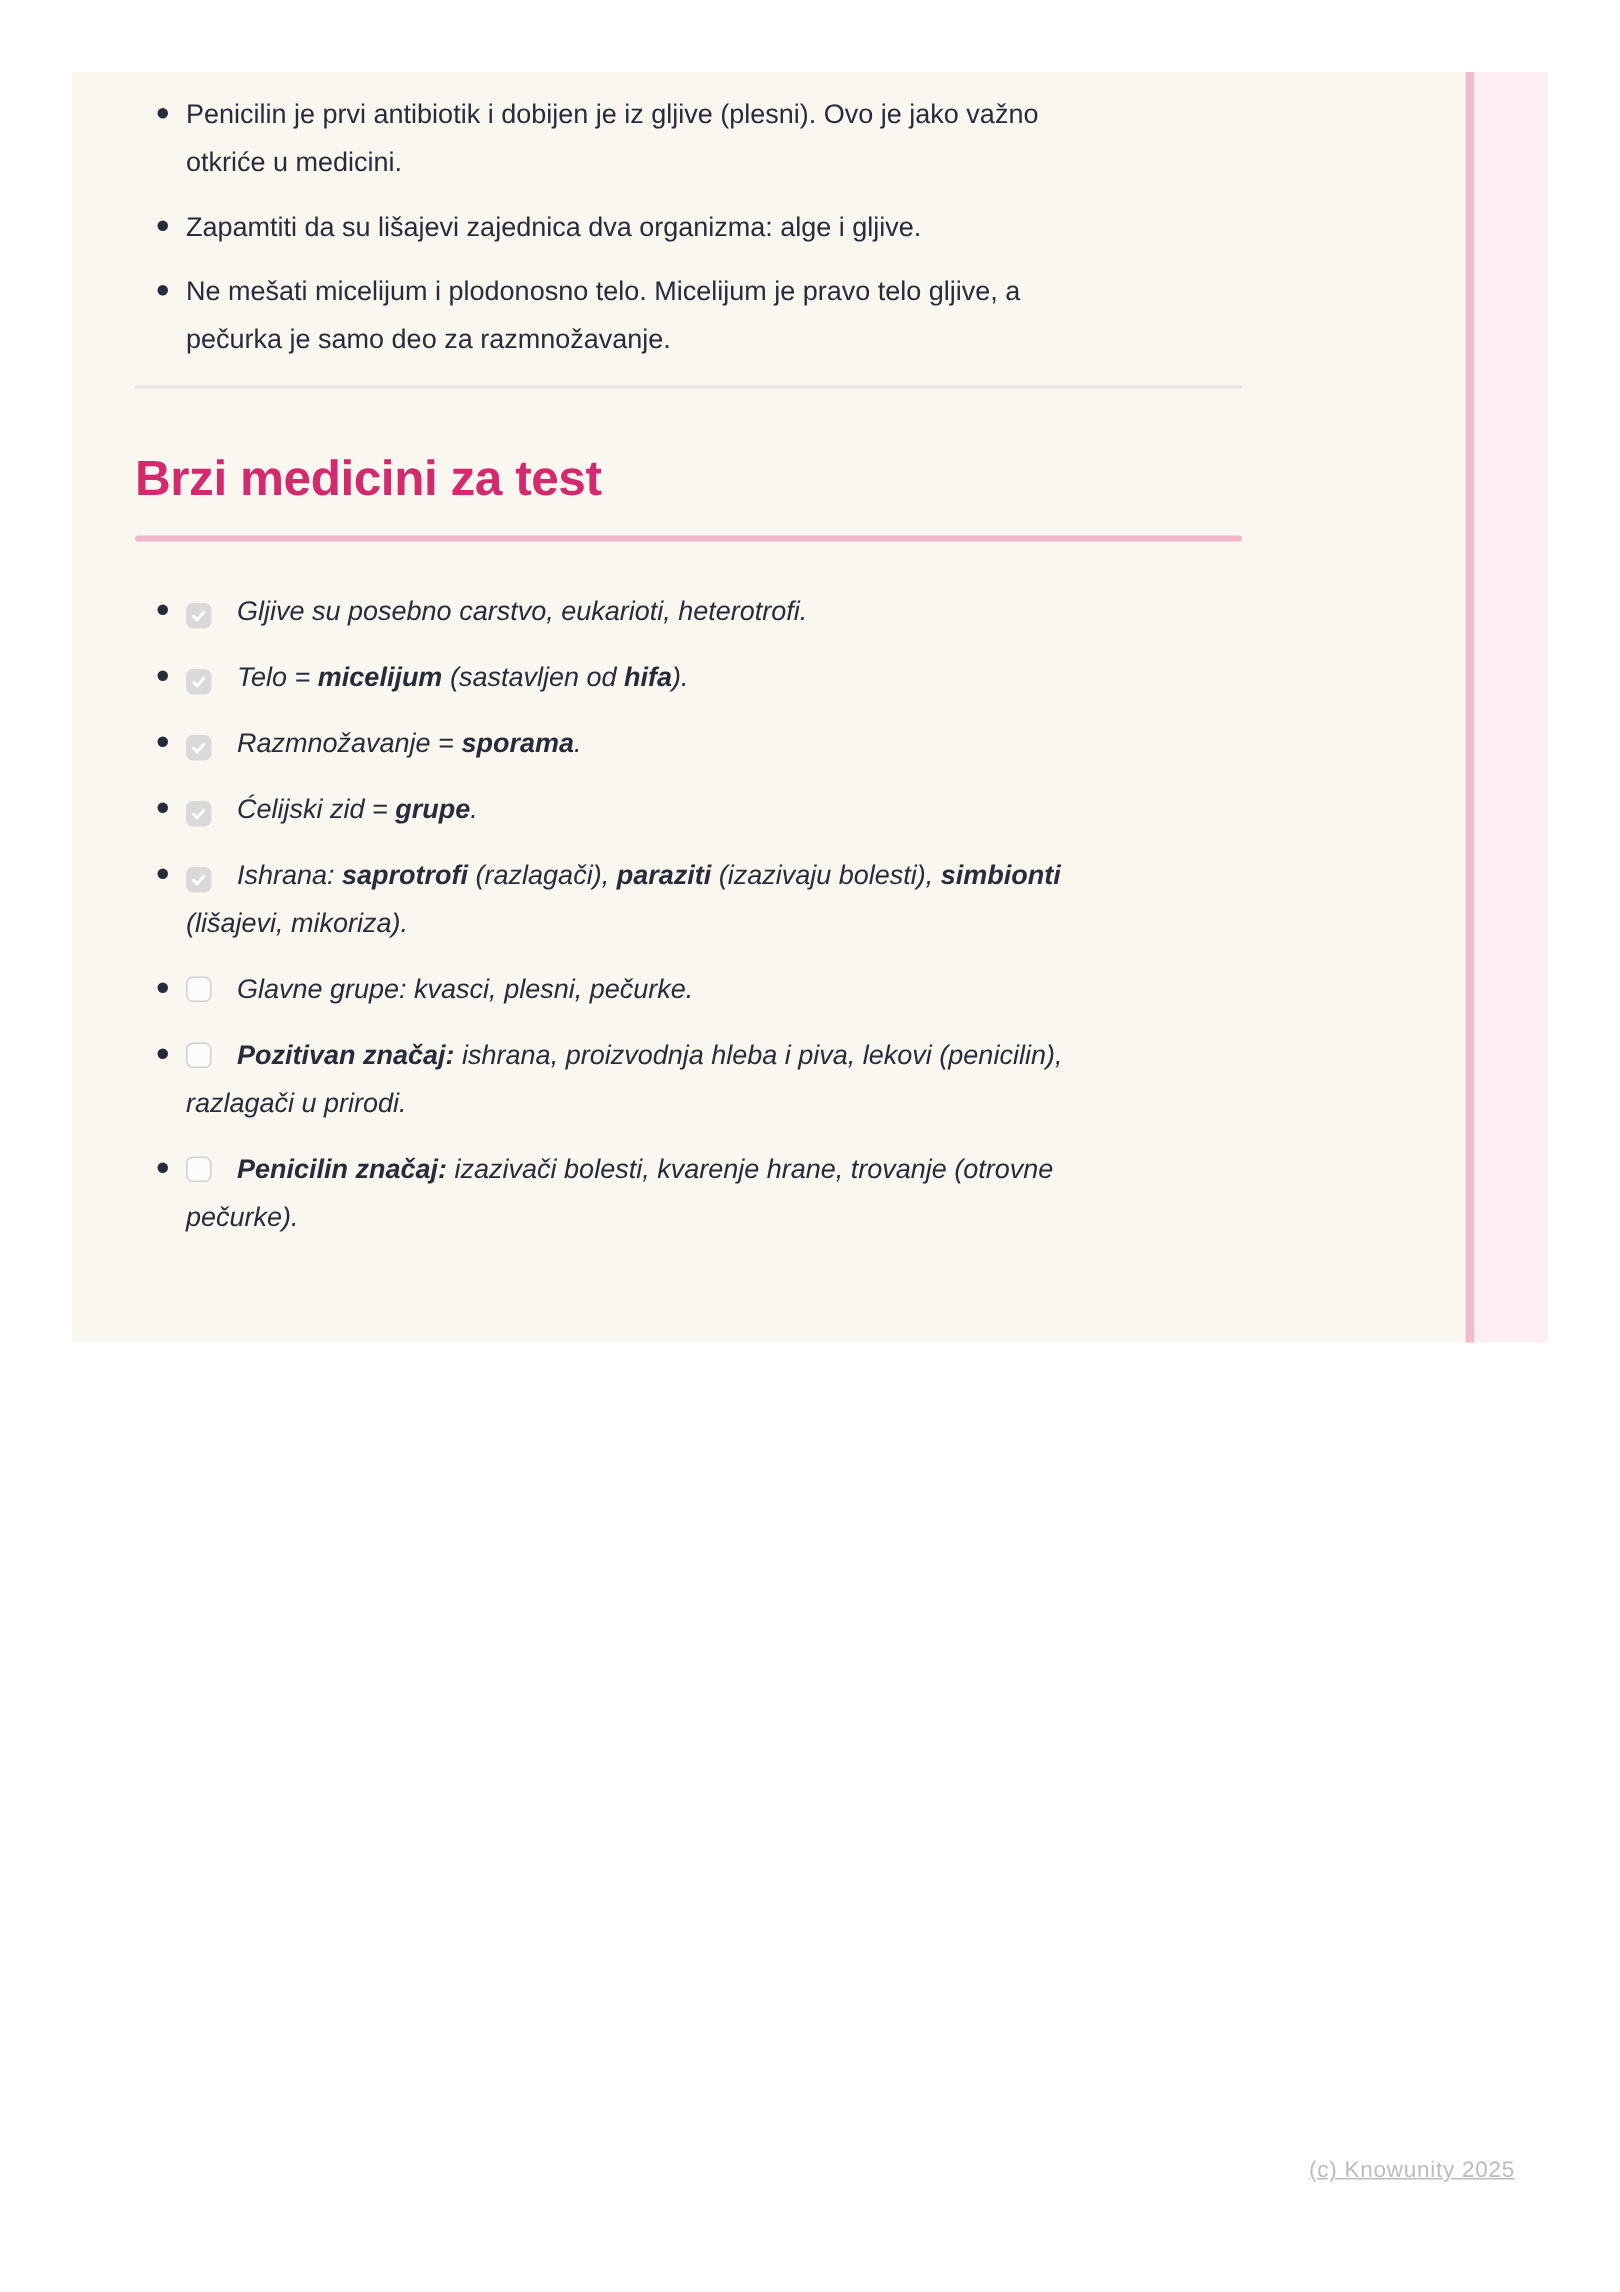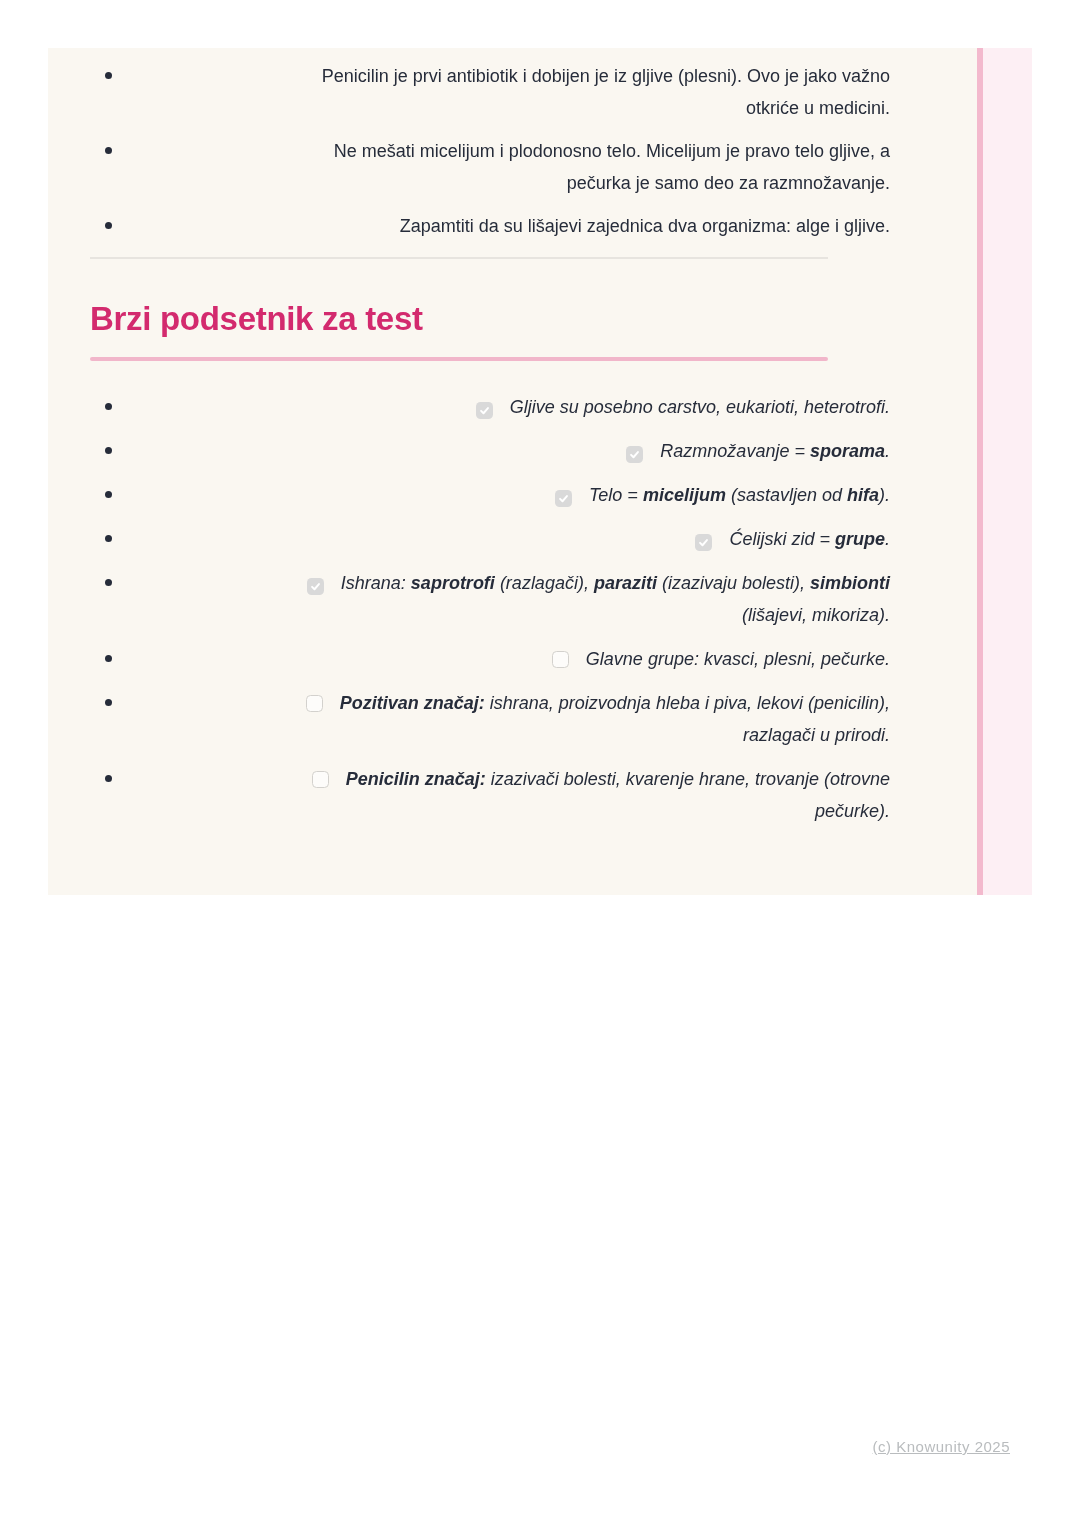--- a/index.html
+++ b/index.html
@@ -23,21 +23,21 @@
   }
   .sheet-row{position:absolute;left:48px;top:48px;width:984px;height:847px;display:flex;}
   .sheet{width:929px;height:100%;background:var(--card-bg);padding:12px 0 0 42px;}
   .pink-bar{width:6px;height:100%;background:var(--bar-pink);}
   .pink-strip{width:49px;height:100%;background:var(--strip-pink);}
 
   ul{list-style:none;margin:0;padding:0;}
   .bullets,.checklist{width:800px;}
   li{
     position:relative;padding-left:34px;margin-bottom:11px;
-    font-size:18px;line-height:32px;color:var(--text);text-align:right;
+    font-size:18px;line-height:32px;color:var(--text);
   }
   .txt{white-space:pre-wrap;}
   b{font-weight:bold;}
   .dot{
     position:absolute;left:15px;top:12px;width:7px;height:7px;
     border-radius:50%;background:var(--text);
   }
   .divider{width:738px;height:0;border-top:2px solid var(--divider);margin-top:15px;}
   .title{
     margin:40px 0 0 0;font-size:33px;line-height:40px;font-weight:bold;
@@ -59,43 +59,43 @@
   }
 </style>
 </head>
 <body>
 
 <div class="sheet-row">
   <div class="sheet">
     <ul class="bullets">
         <li><span class="dot"></span><span class="txt">Penicilin je prvi antibiotik i dobijen je iz gljive (plesni). Ovo je jako važno
 otkriće u medicini.</span></li>
+        <li><span class="dot"></span><span class="txt">Zapamtiti da su lišajevi zajednica dva organizma: alge i gljive.</span></li>
         <li><span class="dot"></span><span class="txt">Ne mešati micelijum i plodonosno telo. Micelijum je pravo telo gljive, a
 pečurka je samo deo za razmnožavanje.</span></li>
-        <li><span class="dot"></span><span class="txt">Zapamtiti da su lišajevi zajednica dva organizma: alge i gljive.</span></li>
       </ul>
     <div class="divider"></div>
-    <h1 class="title">Brzi podsetnik za test</h1>
+    <h1 class="title">Brzi medicini za test</h1>
     <div class="title-rule"></div>
     <ul class="checklist">
         <li><span class="dot"></span><span class="checkbox checked">
             <svg width="11" height="11" viewBox="0 0 16 16">
               <path d="M3 8.5 6.5 12 13 4.5" fill="none" stroke="#ffffff" stroke-width="2.8" stroke-linecap="round" stroke-linejoin="round"></path>
             </svg>
           </span><span class="txt"><span>Gljive su posebno carstvo, eukarioti, heterotrofi.</span></span></li>
         <li><span class="dot"></span><span class="checkbox checked">
             <svg width="11" height="11" viewBox="0 0 16 16">
               <path d="M3 8.5 6.5 12 13 4.5" fill="none" stroke="#ffffff" stroke-width="2.8" stroke-linecap="round" stroke-linejoin="round"></path>
             </svg>
-          </span><span class="txt"><span>Razmnožavanje = </span><b>sporama</b><span>.</span></span></li>
+          </span><span class="txt"><span>Telo = </span><b>micelijum</b><span> (sastavljen od </span><b>hifa</b><span>).</span></span></li>
         <li><span class="dot"></span><span class="checkbox checked">
             <svg width="11" height="11" viewBox="0 0 16 16">
               <path d="M3 8.5 6.5 12 13 4.5" fill="none" stroke="#ffffff" stroke-width="2.8" stroke-linecap="round" stroke-linejoin="round"></path>
             </svg>
-          </span><span class="txt"><span>Telo = </span><b>micelijum</b><span> (sastavljen od </span><b>hifa</b><span>).</span></span></li>
+          </span><span class="txt"><span>Razmnožavanje = </span><b>sporama</b><span>.</span></span></li>
         <li><span class="dot"></span><span class="checkbox checked">
             <svg width="11" height="11" viewBox="0 0 16 16">
               <path d="M3 8.5 6.5 12 13 4.5" fill="none" stroke="#ffffff" stroke-width="2.8" stroke-linecap="round" stroke-linejoin="round"></path>
             </svg>
           </span><span class="txt"><span>Ćelijski zid = </span><b>grupe</b><span>.</span></span></li>
         <li><span class="dot"></span><span class="checkbox checked">
             <svg width="11" height="11" viewBox="0 0 16 16">
               <path d="M3 8.5 6.5 12 13 4.5" fill="none" stroke="#ffffff" stroke-width="2.8" stroke-linecap="round" stroke-linejoin="round"></path>
             </svg>
           </span><span class="txt"><span>Ishrana: </span><b>saprotrofi</b><span> (razlagači), </span><b>paraziti</b><span> (izazivaju bolesti), </span><b>simbionti</b><span>

